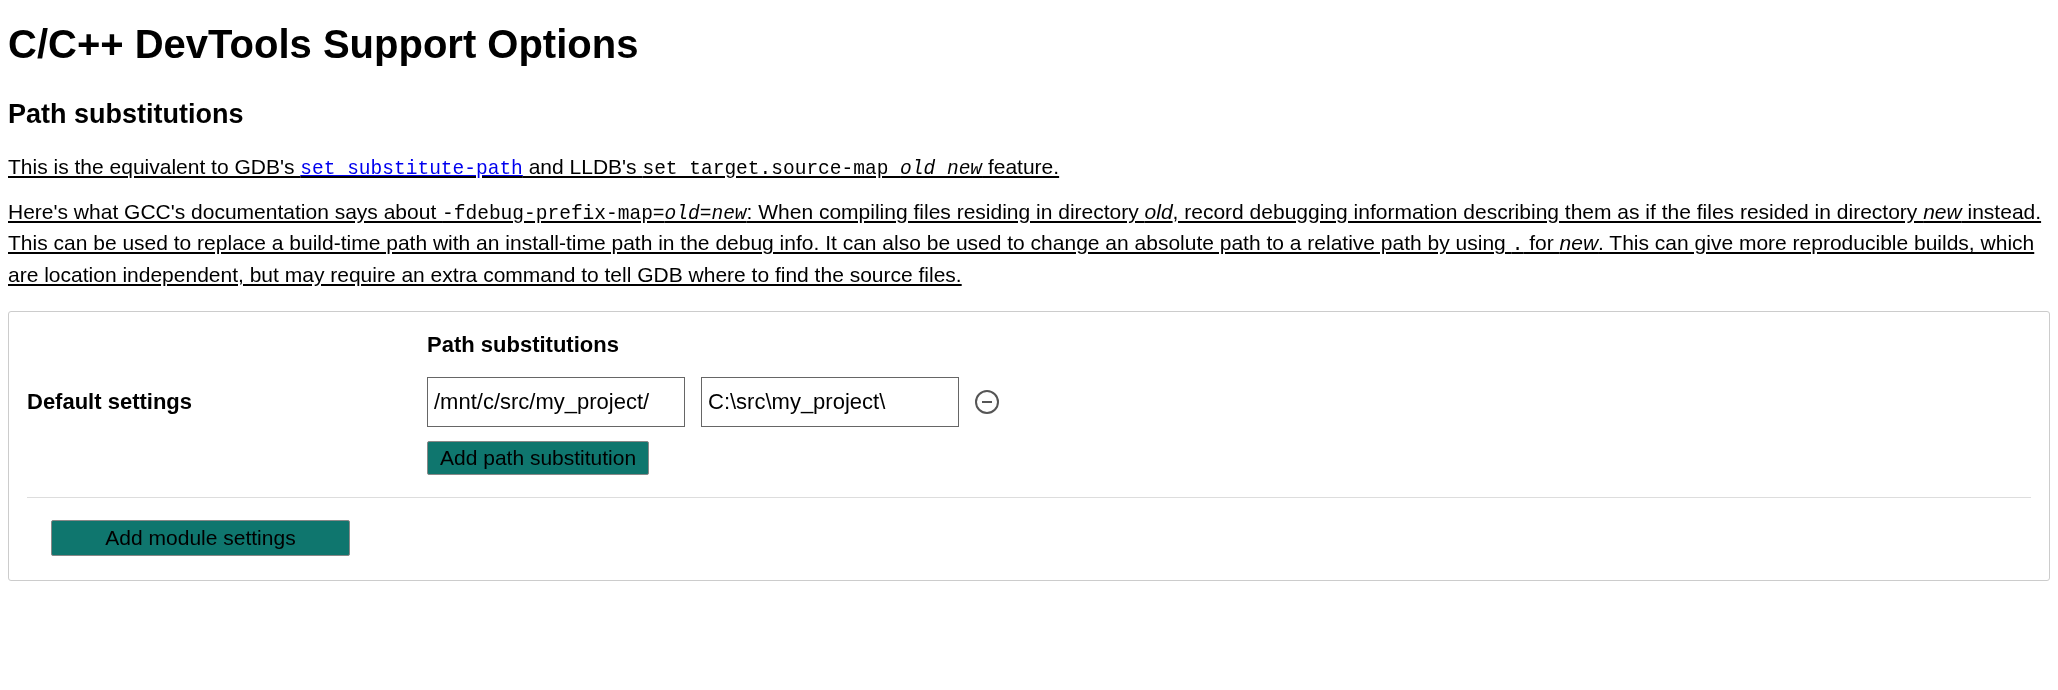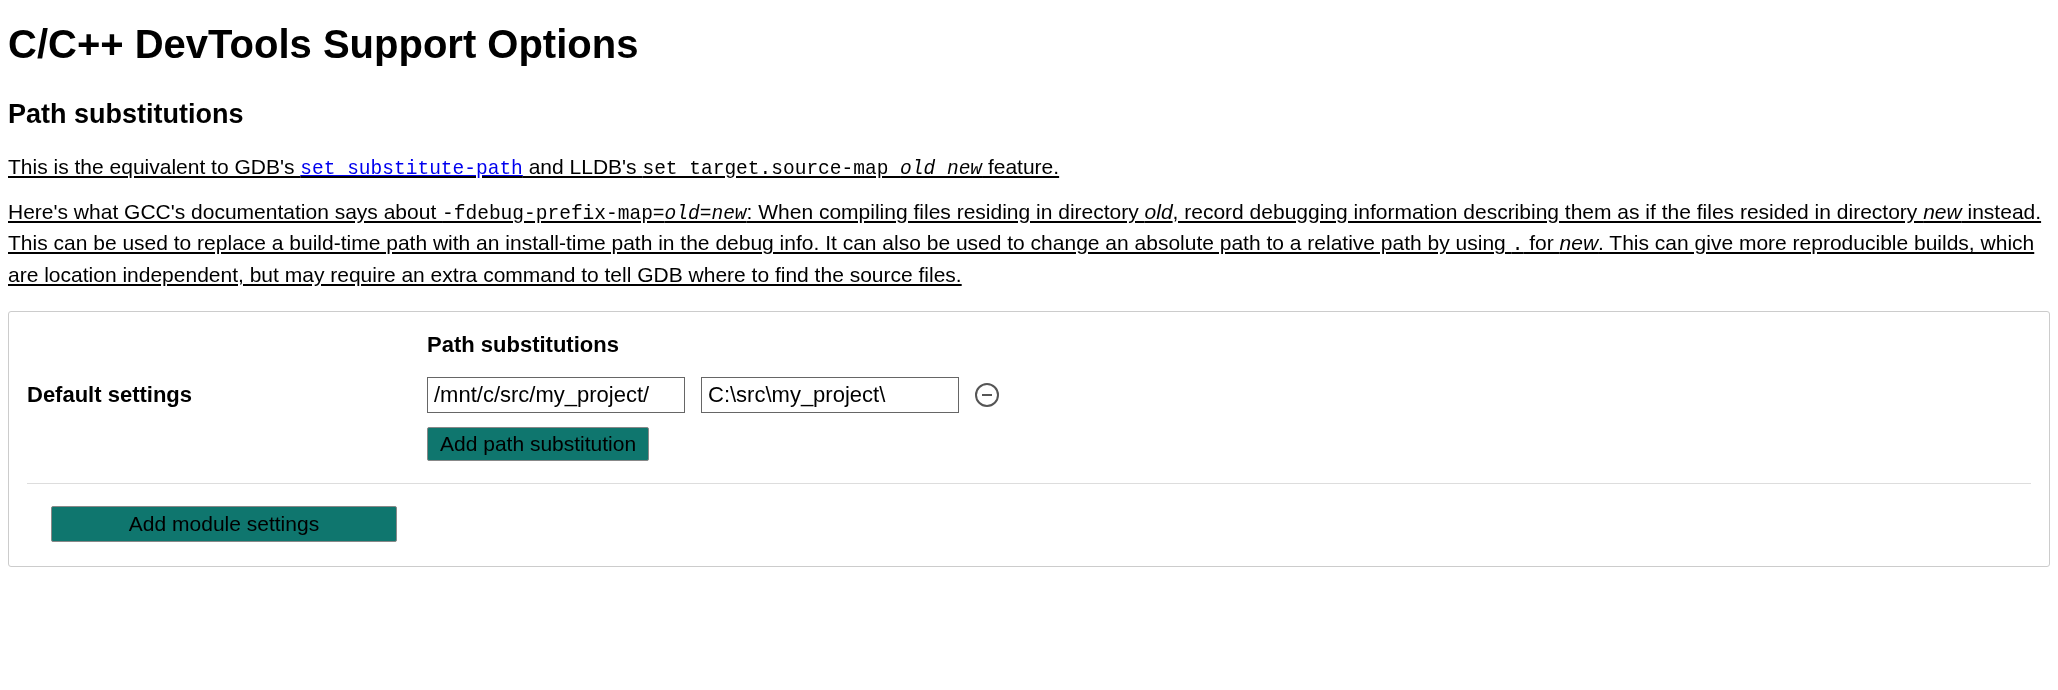--- a/index.html
+++ b/index.html
@@ -71,21 +71,21 @@
       align-items: center;
       gap: 16px;
       margin-bottom: 14px;
     }
     input[type="text"] {
       font-family: Arial, sans-serif;
       font-size: 22px;
       padding: 10px 6px;
       border: 1px solid #666;
       background: #fff;
-      height: 36px;
+      height: 50px;
       width: 258px;
     }
     button {
       font-family: Arial, sans-serif;
       font-size: 21px;
       padding: 4px 12px;
       background: #0f766e;
       border: 1px solid #888;
       border-radius: 2px;
       cursor: pointer;
@@ -106,21 +106,21 @@
       width: 10px;
       height: 2px;
       background: #555;
     }
     hr.sep {
       border: none;
       border-top: 1px solid #ddd;
       margin: 22px 0 22px 0;
     }
     .module-btn {
-      width: 346px;
+      width: 299px;
       text-align: center;
       padding: 5px 0;
       margin-left: 24px;
     }
   </style>
 </head>
 <body>
 
 <h1>C/C++ DevTools Support Options</h1>
 

